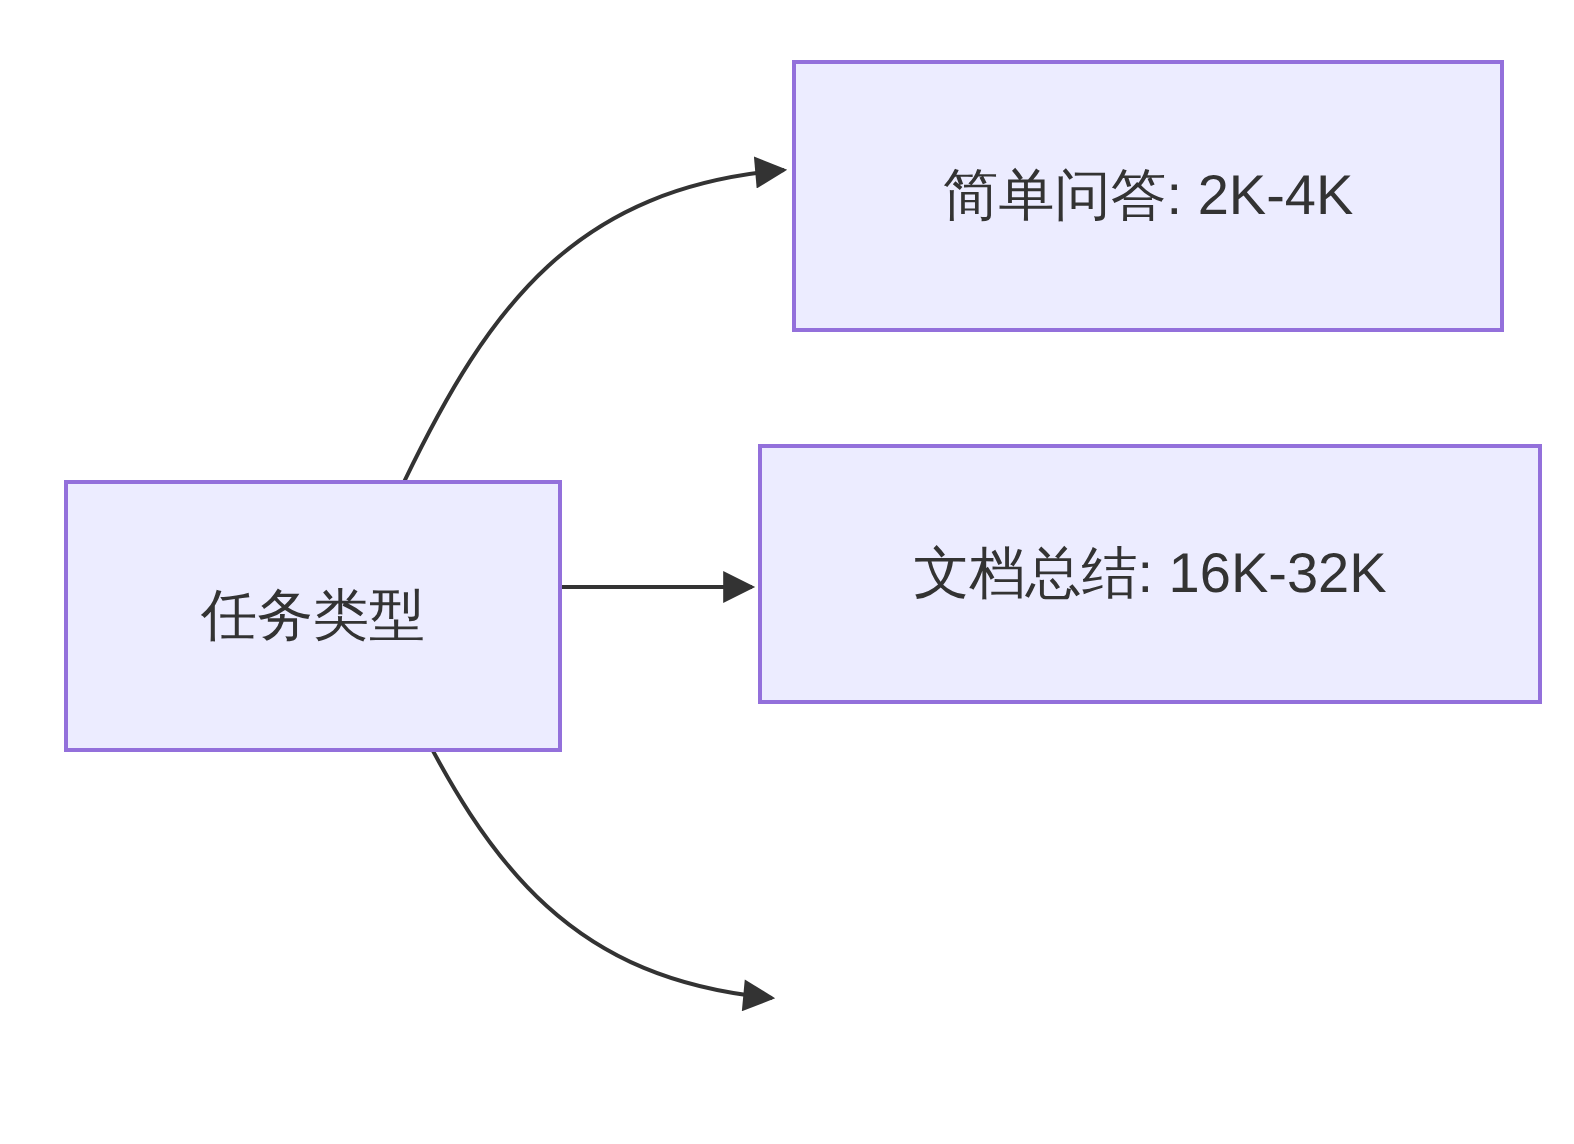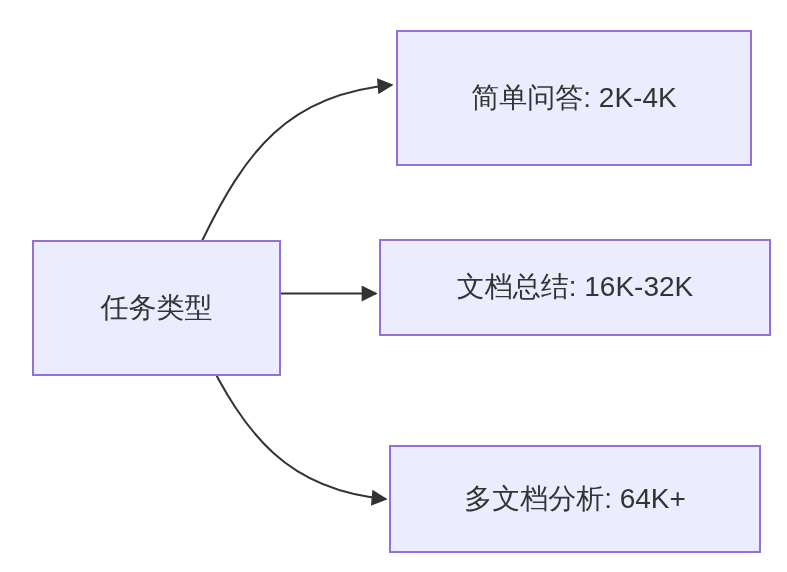--- a/index.html
+++ b/index.html
@@ -63,21 +63,18 @@
   </svg>
 
   <div class="node" style="left:32px; top:240px; width:249px; height:136px;">
     <span class="label">任务类型</span>
   </div>
 
   <div class="node" style="left:396px; top:30px; width:356px; height:136px;">
     <span class="label">简单问答: 2K-4K</span>
   </div>
 
-  <div class="node" style="left:379px; top:239px; width:392px; height:97px;">
+  <div class="node" style="left:379px; top:222px; width:392px; height:130px;">
     <span class="label">文档总结: 16K-32K</span>
   </div>
 
-  <div class="node" style="left:389px; top:445px; width:372px; height:108px;">
-    <span class="label">多文档分析: 64K+</span>
-  </div>
 
 </div>
 
 </body></html>

